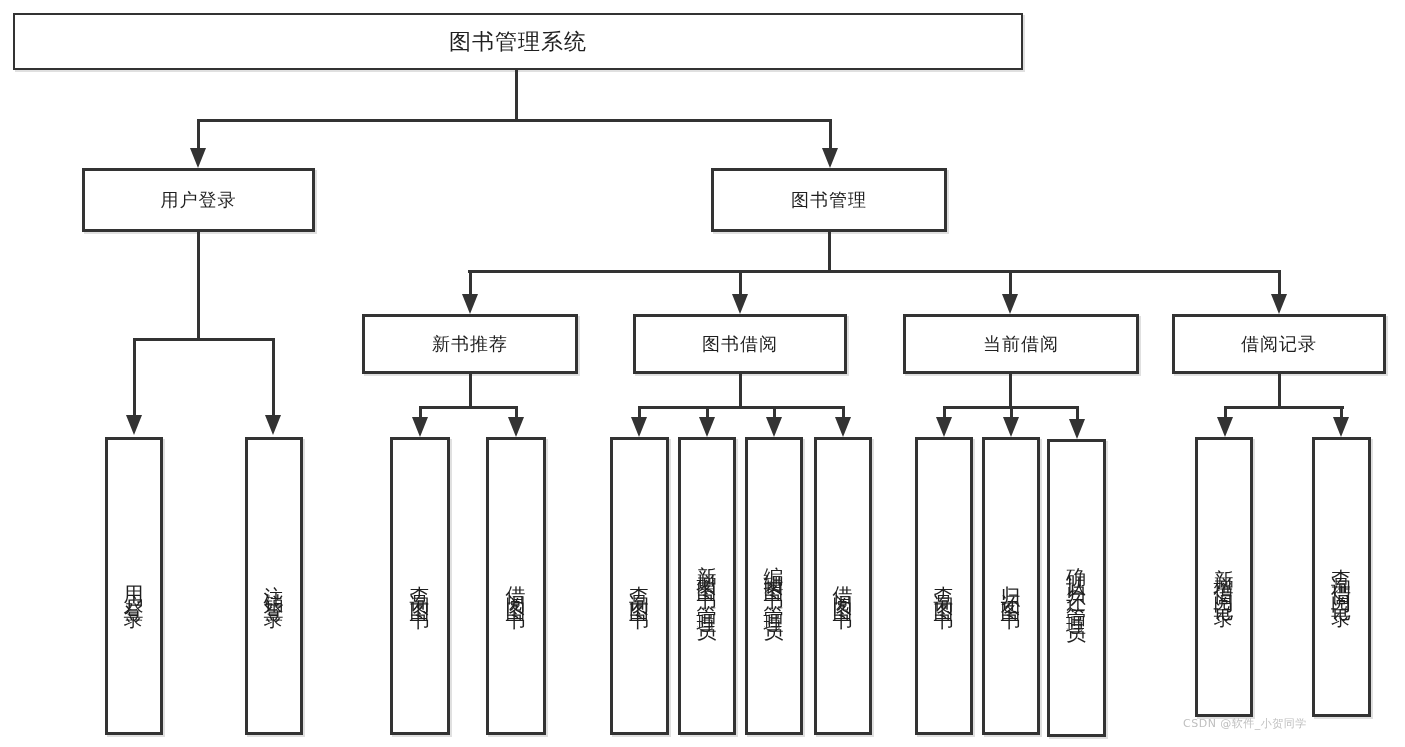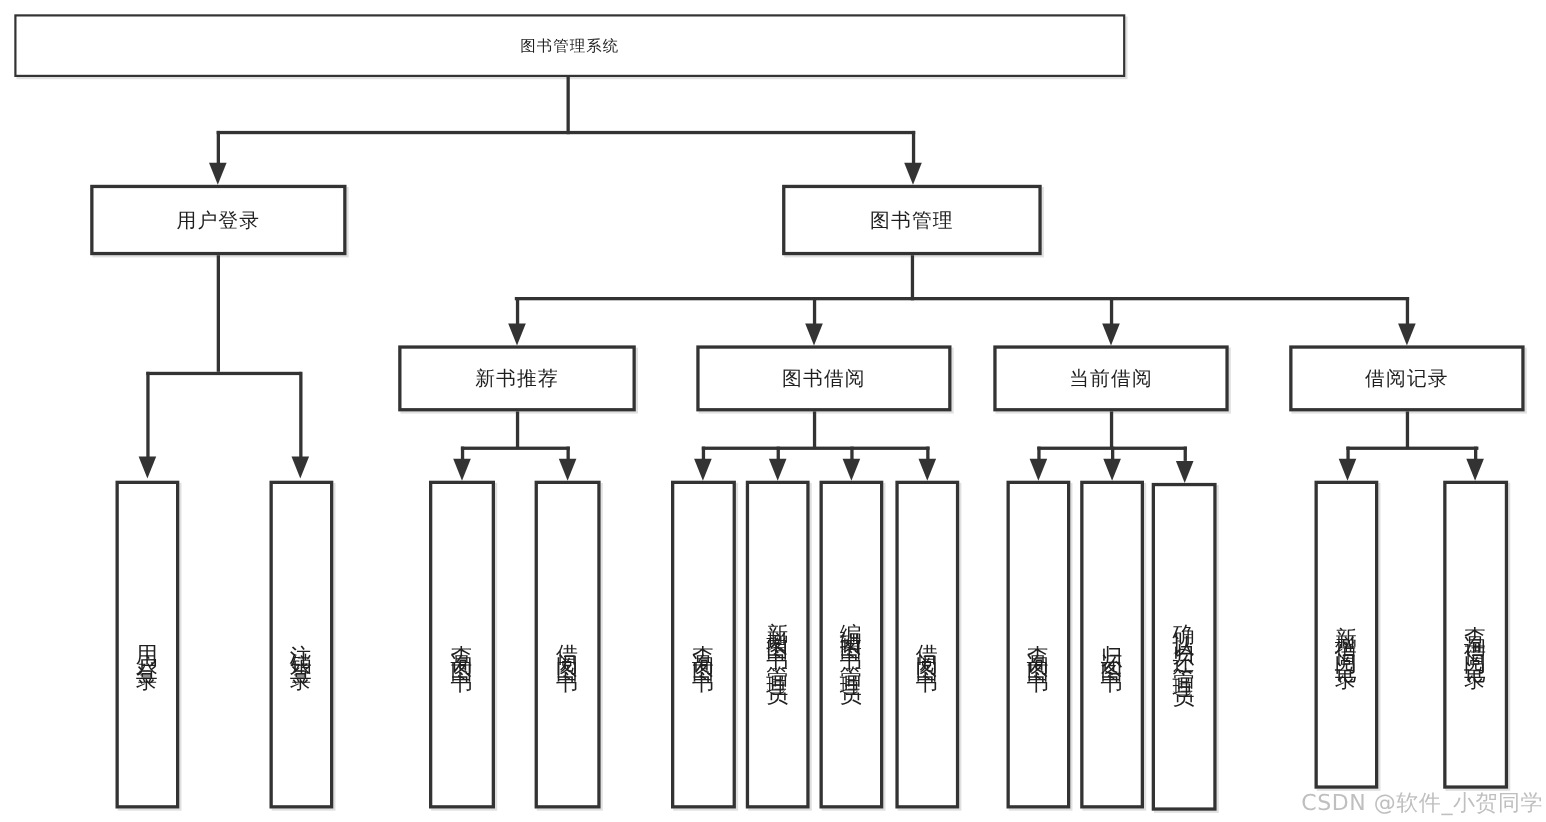--- a/index.html
+++ b/index.html
@@ -9,37 +9,37 @@
     color:#222222;
   }
   .canvas{position:absolute;inset:0;}
   .box{
     position:absolute;box-sizing:border-box;background:#ffffff;
     border:3px solid #333333;
     display:flex;align-items:center;justify-content:center;
     box-shadow:2px 2px 0 rgba(0,0,0,0.12);
     font-size:18px;color:#1f1f1f;letter-spacing:1px;
   }
-  .box.root{border-width:2px;font-size:14px;}
+  .box.root{border-width:2px;font-size:22px;}
   .leaf span{
     writing-mode:vertical-rl;
     font-size:20px;letter-spacing:8px;line-height:1;
     color:#1f1f1f;white-space:nowrap;
   }
   .vl,.hl{position:absolute;background:#333333;}
   .vl{width:3px;}
   .hl{height:3px;}
   .ah{
     position:absolute;width:0;height:0;
     border-left:8px solid transparent;border-right:8px solid transparent;
     border-top:20px solid #333333;
   }
   .watermark{
     position:absolute;left:1183px;top:716px;
-    font-size:20px;color:#bfbfbf;letter-spacing:0.5px;white-space:nowrap;text-align:right;
+    font-size:11px;color:#bfbfbf;letter-spacing:0.5px;white-space:nowrap;text-align:right;
   }
 </style>
 </head>
 <body>
 
 <div class="canvas">
 
   <div class="box root" style="left:13px;top:13px;width:1010px;height:57px">
     <span>图书管理系统</span>
   </div>
@@ -47,24 +47,24 @@
   <div class="box" style="left:82px;top:168px;width:233px;height:64px">
     <span>用户登录</span>
   </div>
   <div class="box" style="left:362px;top:314px;width:216px;height:60px">
     <span>新书推荐</span>
   </div>
 
   <div class="box" style="left:711px;top:168px;width:236px;height:64px">
     <span>图书管理</span>
   </div>
-  <div class="box" style="left:633px;top:314px;width:232px;height:60px">
+  <div class="box" style="left:633px;top:314px;width:214px;height:60px">
     <span>图书借阅</span>
   </div>
-  <div class="box" style="left:903px;top:314px;width:214px;height:60px">
+  <div class="box" style="left:903px;top:314px;width:236px;height:60px">
     <span>当前借阅</span>
   </div>
   <div class="box" style="left:1172px;top:314px;width:214px;height:60px">
     <span>借阅记录</span>
   </div>
 
   <div class="box leaf" style="left:105px;top:437px;width:58px;height:298px">
     <span>用户登录</span>
   </div>
   <div class="box leaf" style="left:245px;top:437px;width:58px;height:298px">

